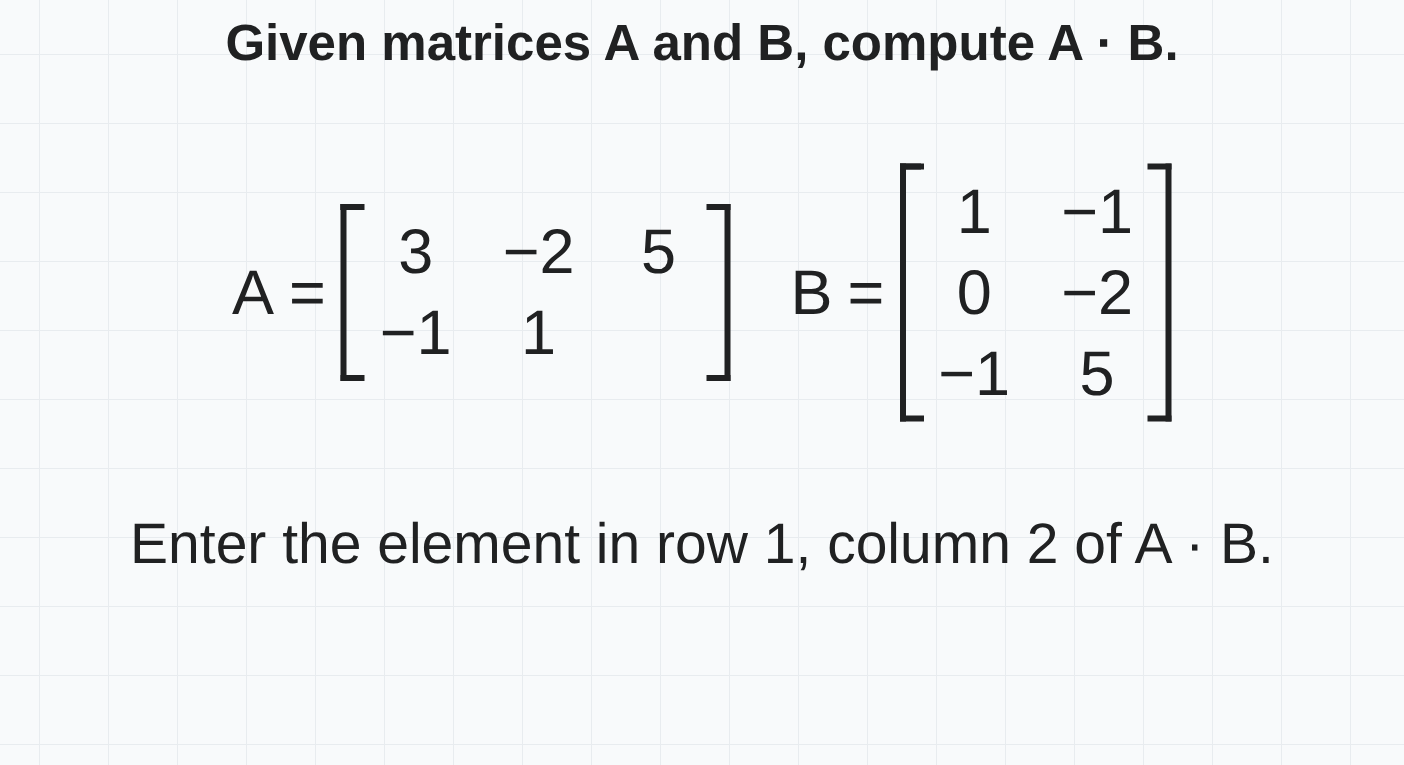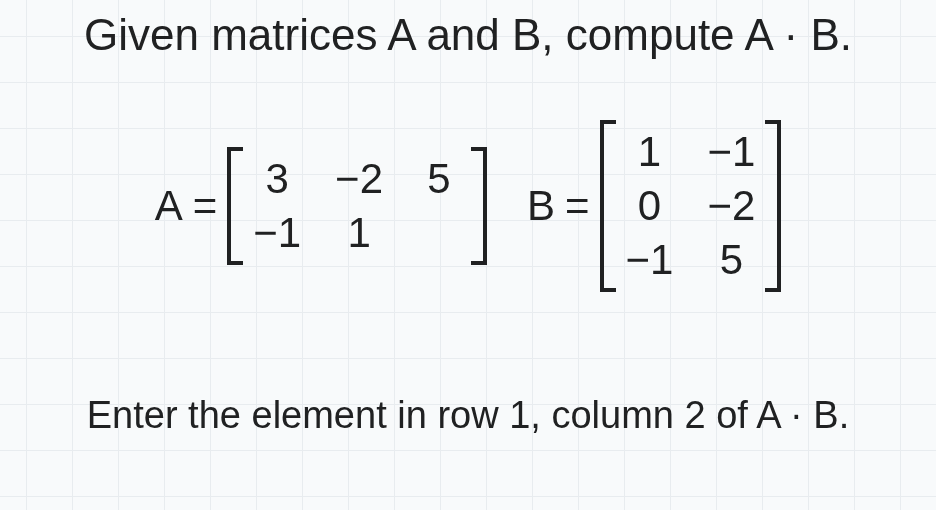--- a/index.html
+++ b/index.html
@@ -14,22 +14,23 @@
       linear-gradient(90deg,#e8ecef 1px,transparent 1px);
     background-size:46px 46px;
     background-position:-20px -10px;
   }
   .page{
     width:100%;height:100%;
     display:flex;flex-direction:column;
     align-items:center;
   }
   .prompt{
-    font-size:44px;
+    font-size:34px;
     margin-top:10px;
+    font-weight:bold;
   }
   .middle{
     margin-top:60px;
     display:flex;flex-direction:row;
     align-items:center;
     gap:40px;
     font-size:42px;
   }
   .eqn{
     display:flex;flex-direction:row;align-items:center;gap:10px;
@@ -58,21 +59,21 @@
   .br.r .cap-bot{right:0;bottom:0;}
   .grid{
     display:grid;
     padding:8px 14px;
   }
   .gA{grid-template-columns:repeat(3,auto);grid-template-rows:repeat(2,auto);column-gap:34px;row-gap:6px;}
   .gB{grid-template-columns:repeat(2,auto);grid-template-rows:repeat(3,auto);column-gap:34px;row-gap:6px;}
   .cell{text-align:center;min-width:44px;}
   .question{
     font-size:38px;
-    margin-top:102px;
+    margin-top:61px;
   }
 </style>
 </head>
 <body>
 
 <div class="page">
 
   <div class="prompt">Given matrices A and B, compute A · B.</div>
 
   <div class="middle">

